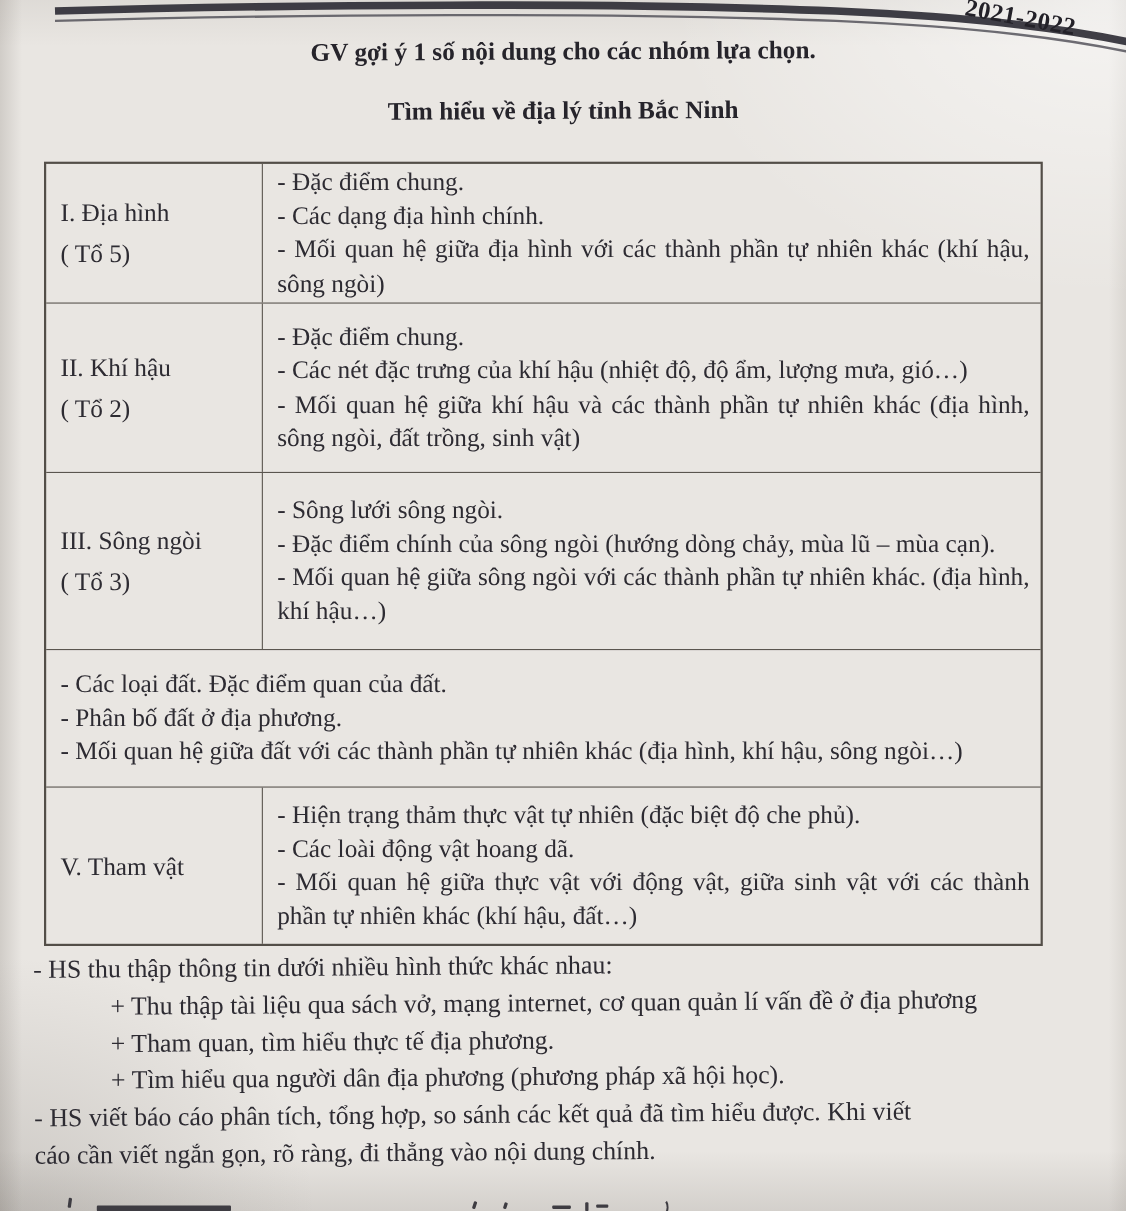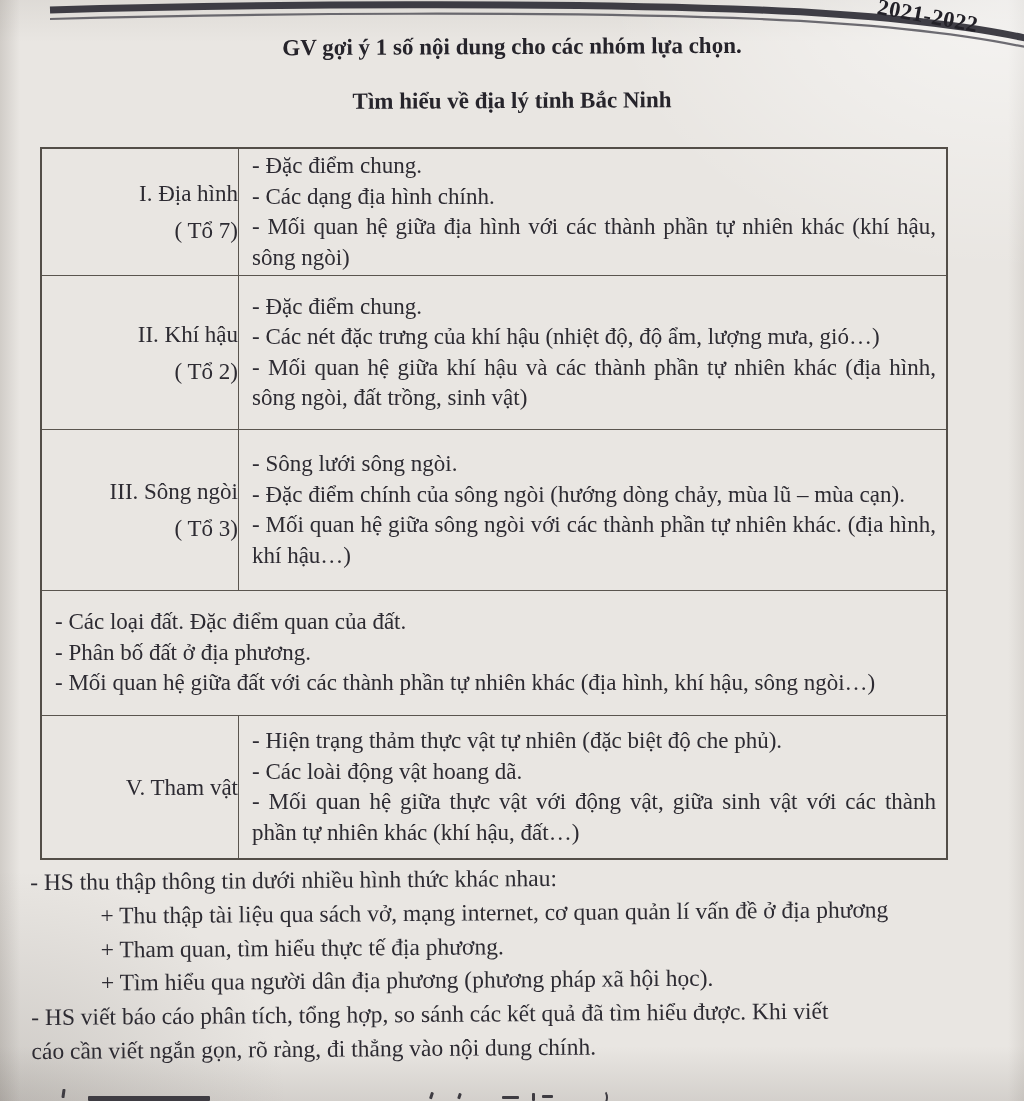--- a/index.html
+++ b/index.html
@@ -34,21 +34,21 @@
           font-size:23px;color:#2d2b32;}
   .trow{display:flex;box-sizing:border-box;}
   .trow + .trow{border-top:1.5px solid #5a554f;}
   .trow:nth-of-type(1){min-height:121px;}
   .trow:nth-of-type(2){min-height:154px;}
   .trow:nth-of-type(3){min-height:161px;}
   .trow:nth-of-type(4){min-height:125px;}
   .trow:nth-of-type(5){min-height:143px;}
   .topic{width:197px;flex:0 0 197px;border-right:1.5px solid #5a554f;
          box-sizing:border-box;display:flex;flex-direction:column;justify-content:center;
-         padding-left:13px;line-height:37px;align-items:flex-end;}
+         padding-left:13px;line-height:37px;}
   .content{flex:1;box-sizing:border-box;padding:2px 10px 2px 13px;
            display:flex;flex-direction:column;justify-content:center;}
   .content p{margin:0;line-height:30.5px;text-align:justify;}
 
   
   .notes{position:absolute;left:30px;top:866px;width:1010px;
          font-size:23.5px;color:#2d2b32;transform:rotate(-0.45deg);transform-origin:left top;}
   .notes p{margin:0;line-height:33.8px;white-space:nowrap;overflow:hidden;}
   .notes p.ind{padding-left:70px;}
 
@@ -70,21 +70,21 @@
   <div class="year">2021-2022</div>
 
   <div class="title">GV gợi ý 1 số nội dung cho các nhóm lựa chọn.</div>
   <div class="subtitle">Tìm hiểu về địa lý tỉnh Bắc Ninh</div>
 
   <div class="ttable">
 
     <div class="trow">
       <div class="topic">
         <div>I. Địa hình</div>
-        <div>( Tổ 7)</div>
+        <div>( Tổ 5)</div>
       </div>
       <div class="content">
         <p>- Đặc điểm chung.</p>
         <p>- Các dạng địa hình chính.</p>
         <p>- Mối quan hệ giữa địa hình với các thành phần tự nhiên khác (khí hậu, sông ngòi)</p>
       </div>
     </div>
 
     <div class="trow">
       <div class="topic">

